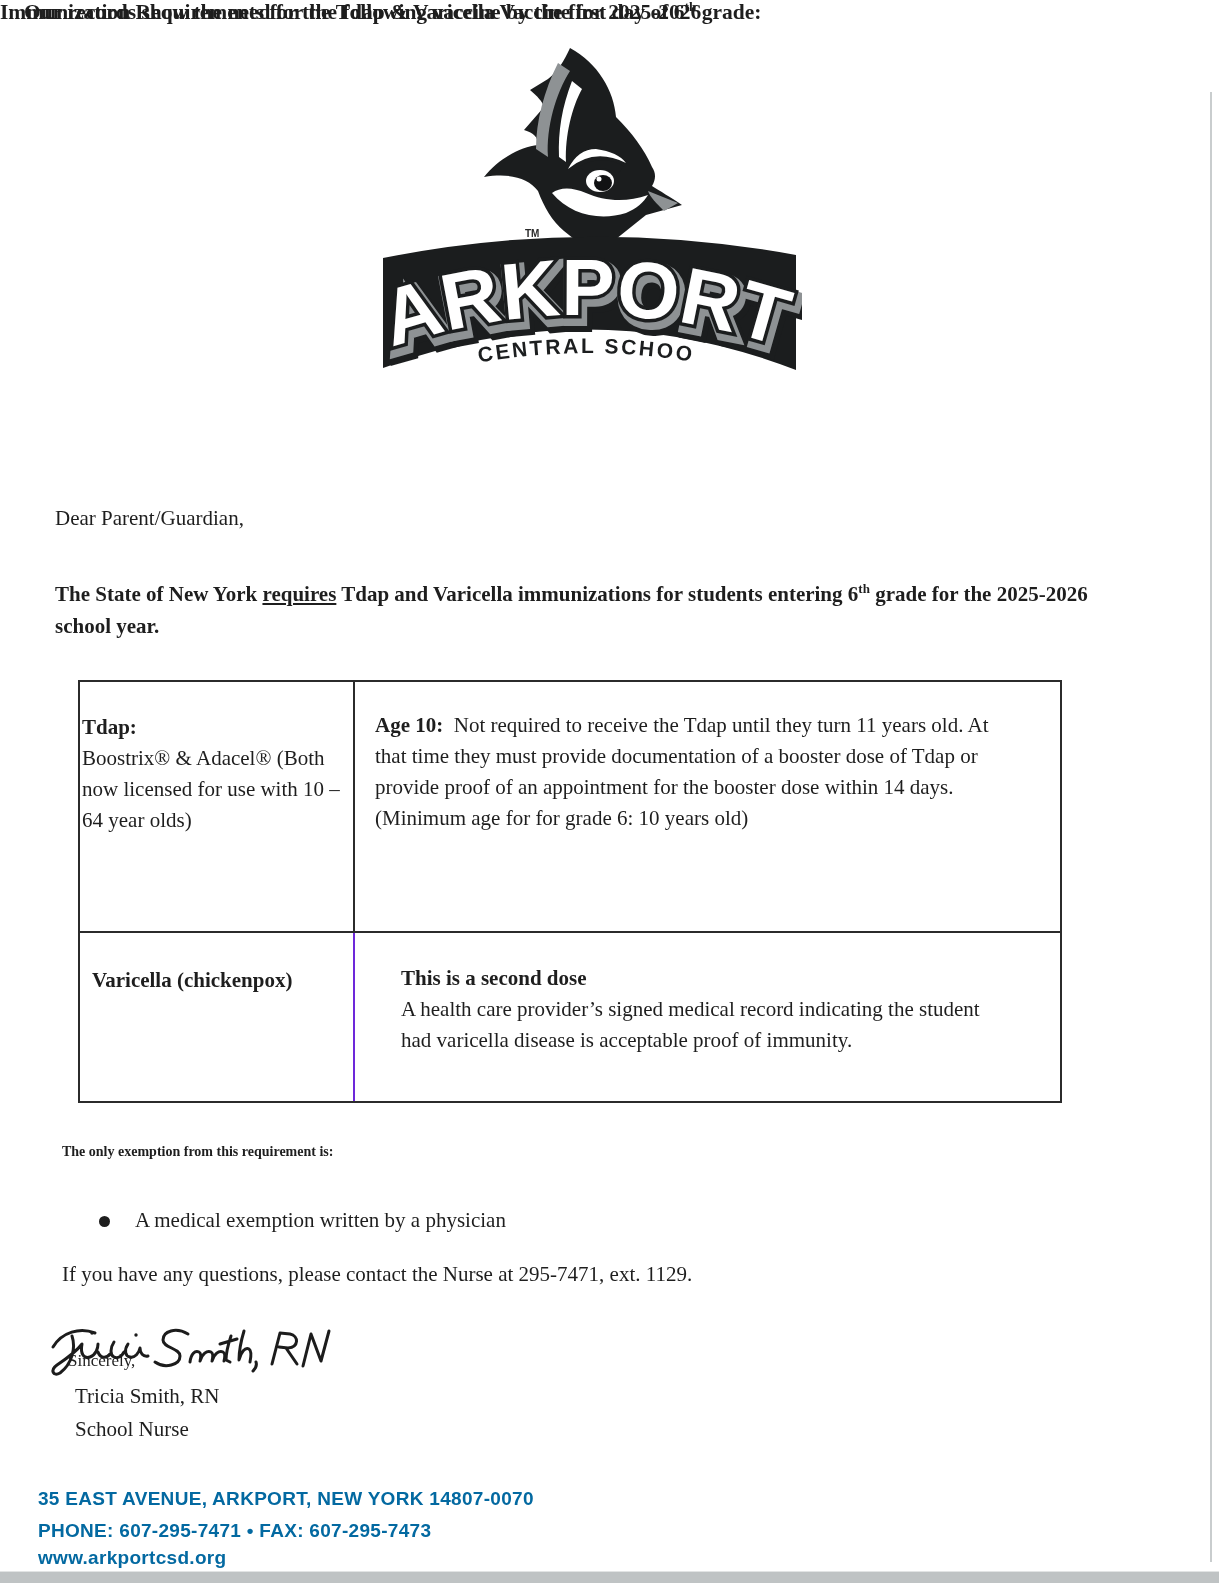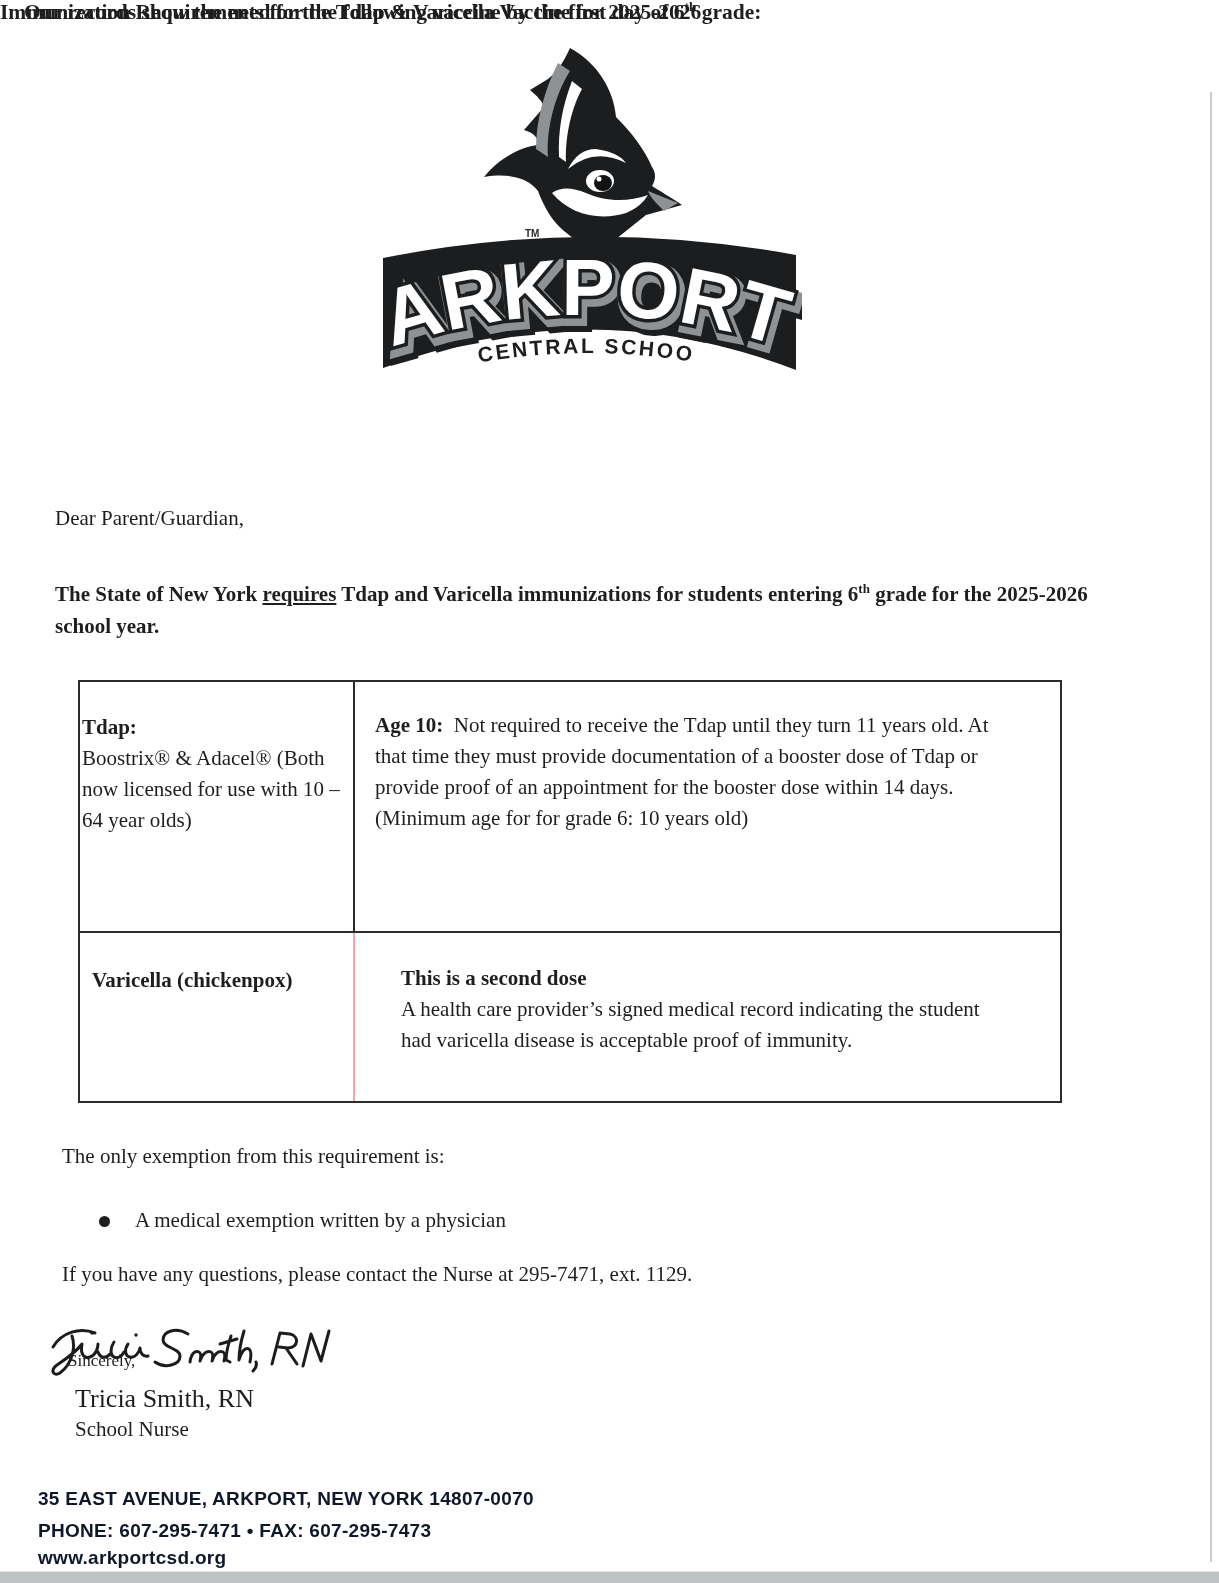--- a/index.html
+++ b/index.html
@@ -23,32 +23,32 @@
   
   .vtable{
     left:78px;top:680px;width:984px;height:423px;
     border:2px solid #2b2b2b;box-sizing:border-box;
     display:grid;grid-template-columns:275px 1fr;grid-template-rows:251px 1fr;
     font-size:21px;line-height:31px;
   }
   .vtable .cell{box-sizing:border-box;}
   .c-tl{border-right:2px solid #2b2b2b;border-bottom:2px solid #2b2b2b;padding:30px 10px 8px 2px;}
   .c-tr{border-bottom:2px solid #2b2b2b;padding:28px 47px 8px 20px;}
-  .c-bl{border-right:2px solid #fca5a5;padding:32px 10px 8px 12px;}
+  .c-bl{border-right:2px solid #6d28d9;padding:32px 10px 8px 12px;}
   .c-br{padding:30px 70px 8px 46px;}
   .gap-par{height:31px;}
-  .exemption{left:62px;top:1144px;font-size:21px;}
+  .exemption{left:62px;top:1144px;font-size:14px;font-weight:bold;}
   .bullet-dot{left:99px;top:1216px;width:11px;height:11px;border-radius:50%;background:#1e1e1e;}
   .bullet-text{left:135px;top:1208px;font-size:21px;}
   .contact{left:62px;top:1262px;font-size:21px;}
   .sincerely{left:68px;top:1314px;font-size:17px;margin-top:37px;}
   .sig-svg{left:48px;top:1322px;}
-  .sig-name{left:75px;top:1384px;font-size:26px;}
+  .sig-name{left:75px;top:1384px;font-size:21px;}
   .sig-title{left:75px;top:1417px;font-size:21px;}
-  .footer-line{left:38px;font-size:19px;font-weight:bold;color:#0f172a;letter-spacing:0.3px;}
+  .footer-line{left:38px;font-size:19px;font-weight:bold;color:#0369a1;letter-spacing:0.3px;}
   .f1{top:1488px;} .f2{top:1520px;} .f3{top:1547px;}
   .scan-line-right{left:1210px;top:92px;width:2px;height:1470px;background:#c9cdce;}
   .scan-bar-bottom{left:0;top:1571px;width:1219px;height:12px;background:#bfc3c4;border-top:1px solid #e2e4e4;}
   .logo-svg{left:372px;top:45px;}
 </style>
 </head>
 <body>
 
 <div class="page">
 

